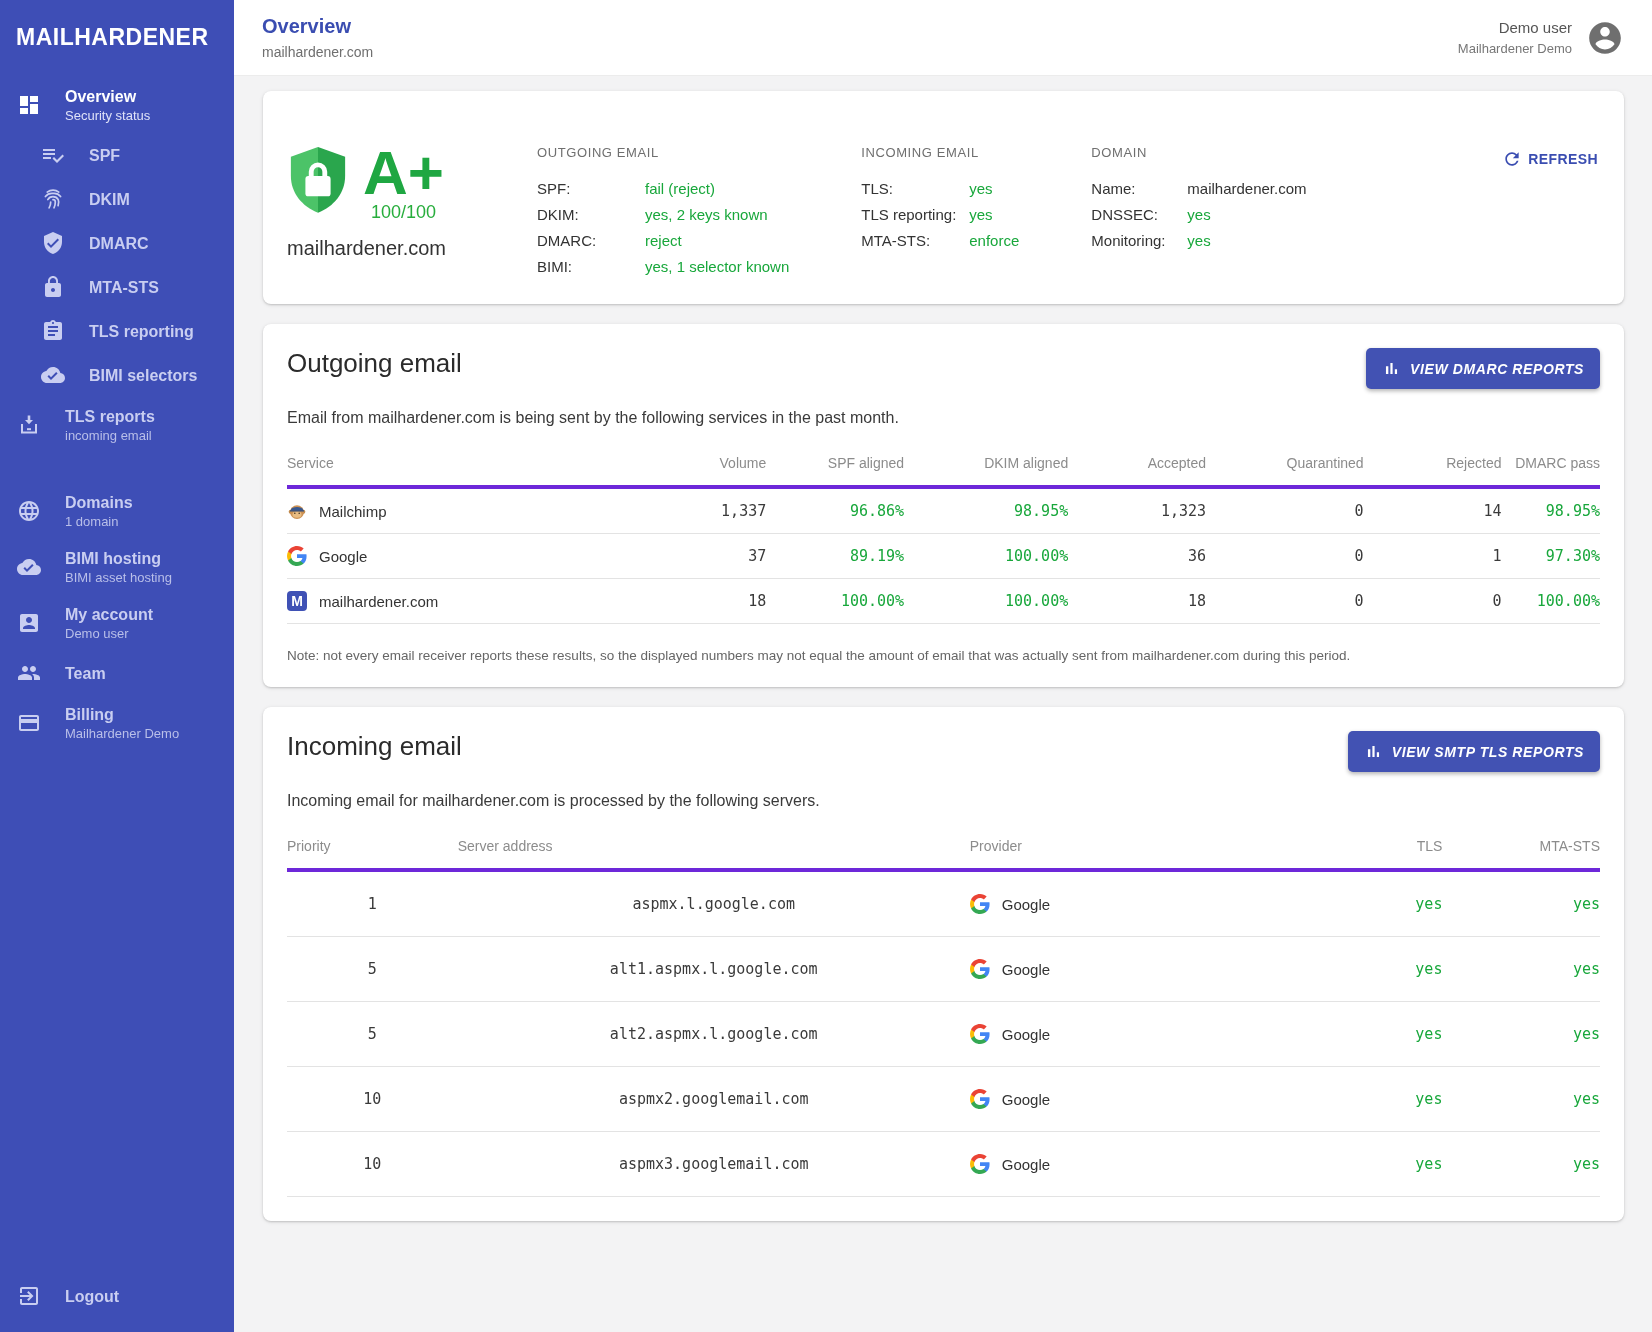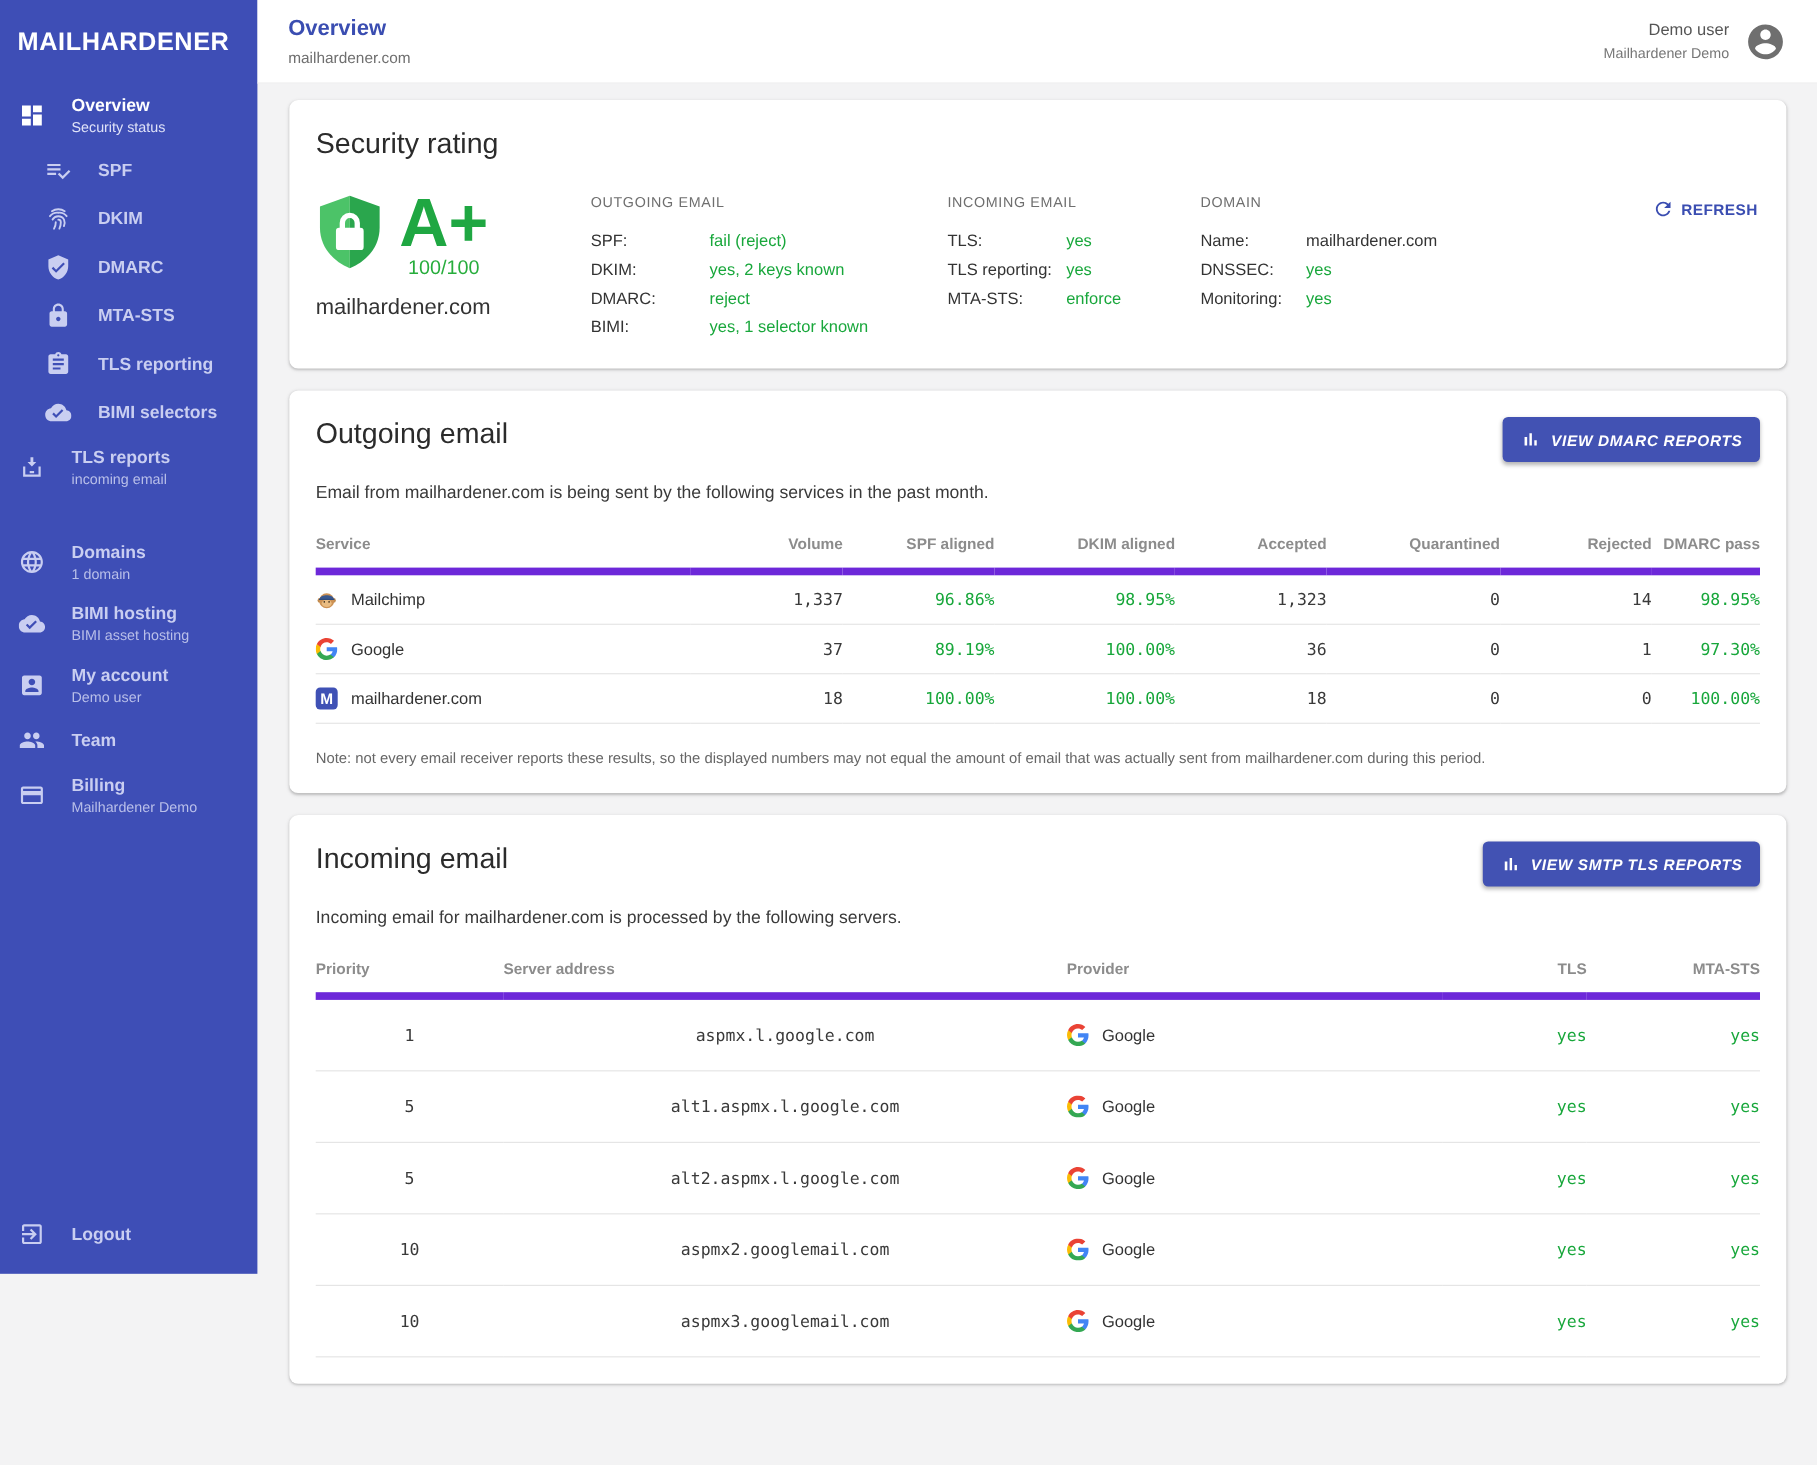--- a/index.html
+++ b/index.html
@@ -6,21 +6,21 @@
   html,body { width:1652px; height:1332px; }
   body {
     font-family:"Liberation Sans", sans-serif;
     background:#f3f3f4;
     color:#3a3a3a;
     overflow:hidden;
     display:flex;
   }
   
   .sidebar {
-    width:234px; min-width:234px; height:1158px;
+    width:234px; min-width:234px; height:1332px;
     background:#3e4eb6;
     display:flex; flex-direction:column;
     padding-bottom:14px;
   }
   .logo {
     color:#ffffff; font-size:23px; font-weight:bold; letter-spacing:.5px;
     padding:24px 16px 26px 16px;
   }
   .nav { display:flex; flex-direction:column; flex:1; }
   .nav-item {
@@ -92,22 +92,22 @@
     font-size:14px; font-weight:bold; letter-spacing:.6px;
     padding:11px 16px; display:flex; align-items:center; cursor:pointer;
     box-shadow:0 2px 4px rgba(0,0,0,.3);
     font-family:"Liberation Sans", sans-serif;
     font-style:italic;
   }
   .primary-btn svg { width:19px; height:19px; fill:#fff; margin-right:9px; }
   .card-desc { font-size:16px; color:#3a3a3a; margin-top:20px; }
   table { width:100%; border-collapse:collapse; margin-top:22px; }
   th {
-    font-size:14px; font-weight:bold; color:#8c8c8c; text-align:right;
-    padding:6px 0 14px 0; border-bottom:7px solid #6d28d9;
+    font-size:14px; font-weight:normal; color:#8c8c8c; text-align:right;
+    padding:6px 0 14px 0; border-bottom:4px solid #6d28d9;
   }
   th.left { text-align:left; }
   td { padding:12px 0; border-bottom:1px solid #e3e3e3; text-align:right; }
   td.left { text-align:center; }
   .svc-cell { display:flex; align-items:center; font-size:15px; color:#333; }
   .svc-cell .svc-icn { width:20px; height:20px; margin-right:12px; }
   .svc-cell svg { width:20px; height:20px; display:block; }
   .mh-sq {
     width:20px; height:20px; border-radius:4px; background:#3f51b5; color:#fff;
     font-size:14px; font-weight:bold; display:flex; align-items:center; justify-content:center;
@@ -287,21 +287,20 @@
       </div>
       <span class="avatar"><svg viewBox="0 0 24 24">
             <path d="M12 2C6.48 2 2 6.48 2 12s4.48 10 10 10 10-4.48 10-10S17.52 2 12 2zm0 3c1.66 0 3 1.34 3 3s-1.34 3-3 3-3-1.34-3-3 1.34-3 3-3zm0 14.2c-2.5 0-4.71-1.28-6-3.22.03-1.99 4-3.08 6-3.08 1.99 0 5.97 1.09 6 3.08-1.29 1.94-3.5 3.22-6 3.22z"></path>
           </svg></span>
     </div>
   </header>
 
   <main class="content">
 
     <section class="card">
-      <h2 class="card-title">Security rating</h2>
       <div class="rating-row">
         <div class="rating-badge">
           <div class="badge-top">
             <span class="shield">
               <svg viewBox="0 0 64 74">
                 <path d="M32 2 4 12v20c0 17.5 11.7 31.5 28 38V2z" fill="#4cc368"></path>
                 <path d="M32 2 60 12v20c0 17.5-11.7 31.5-28 38V2z" fill="#2aa64d"></path>
                 <path d="M25 33v-5.5a7 7 0 0 1 14 0V33" fill="none" stroke="#ffffff" stroke-width="5"></path>
                 <rect x="19" y="32" width="26" height="21" rx="3" fill="#ffffff"></rect>
               </svg>

